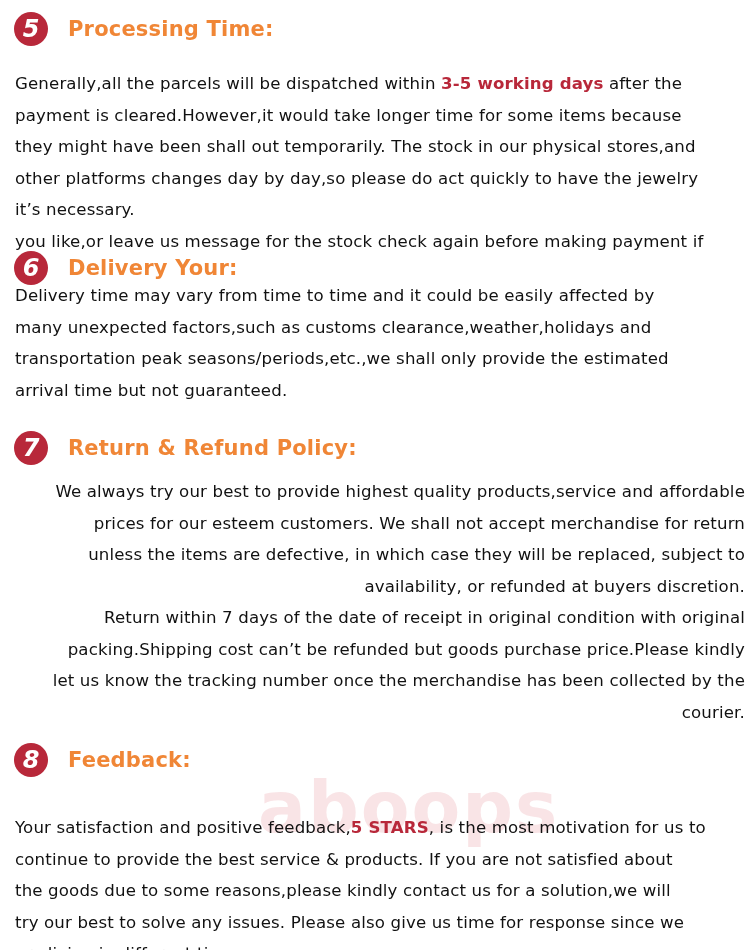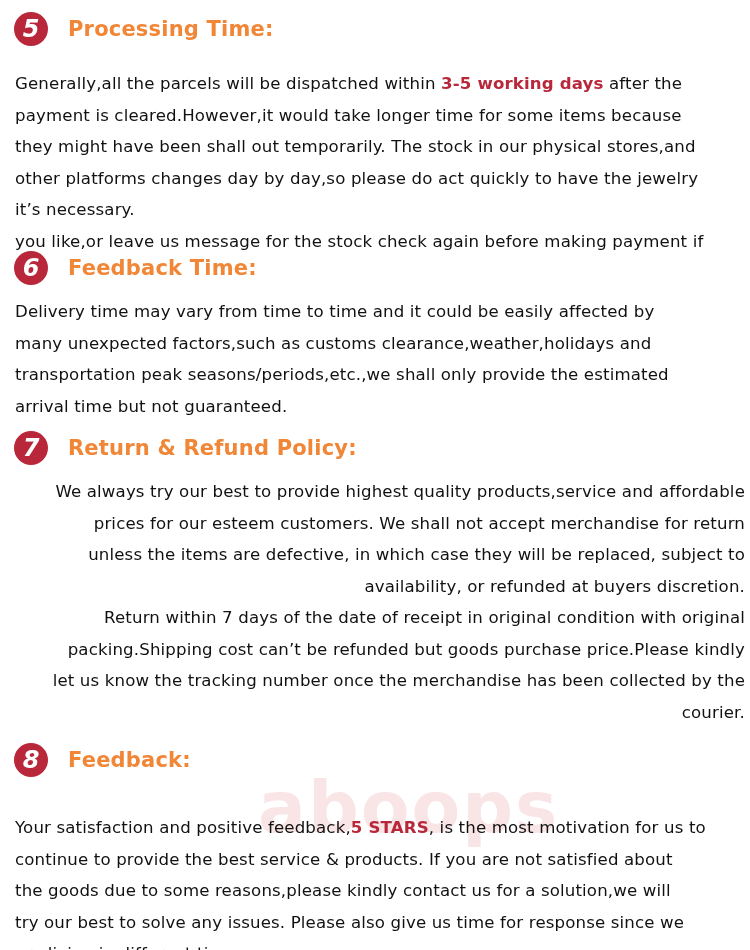--- a/index.html
+++ b/index.html
@@ -93,23 +93,23 @@
     <span class="line">they might have been shall out temporarily. The stock in our physical stores,and</span>
     <span class="line">other platforms changes day by day,so please do act quickly to have the jewelry</span>
     <span class="line">it’s necessary.</span>
     <span class="line">you like,or leave us message for the stock check again before making payment if</span>
   </div>
 </div>
 
 <div class="section">
   <div class="heading" style="top:250px;">
     <div class="badge">6</div>
-    <div class="heading-title">Feedback Time:</div>
+    <div class="heading-title">Delivery Your:</div>
   </div>
-  <div class="body-text" style="top:296px;">
+  <div class="body-text" style="top:280px;">
     <span class="line">Delivery time may vary from time to time and it could be easily affected by</span>
     <span class="line">many unexpected factors,such as customs clearance,weather,holidays and</span>
     <span class="line">transportation peak seasons/periods,etc.,we shall only provide the estimated</span>
     <span class="line">arrival time but not guaranteed.</span>
   </div>
 </div>
 
 <div class="section">
   <div class="heading" style="top:430px;">
     <div class="badge">7</div>

